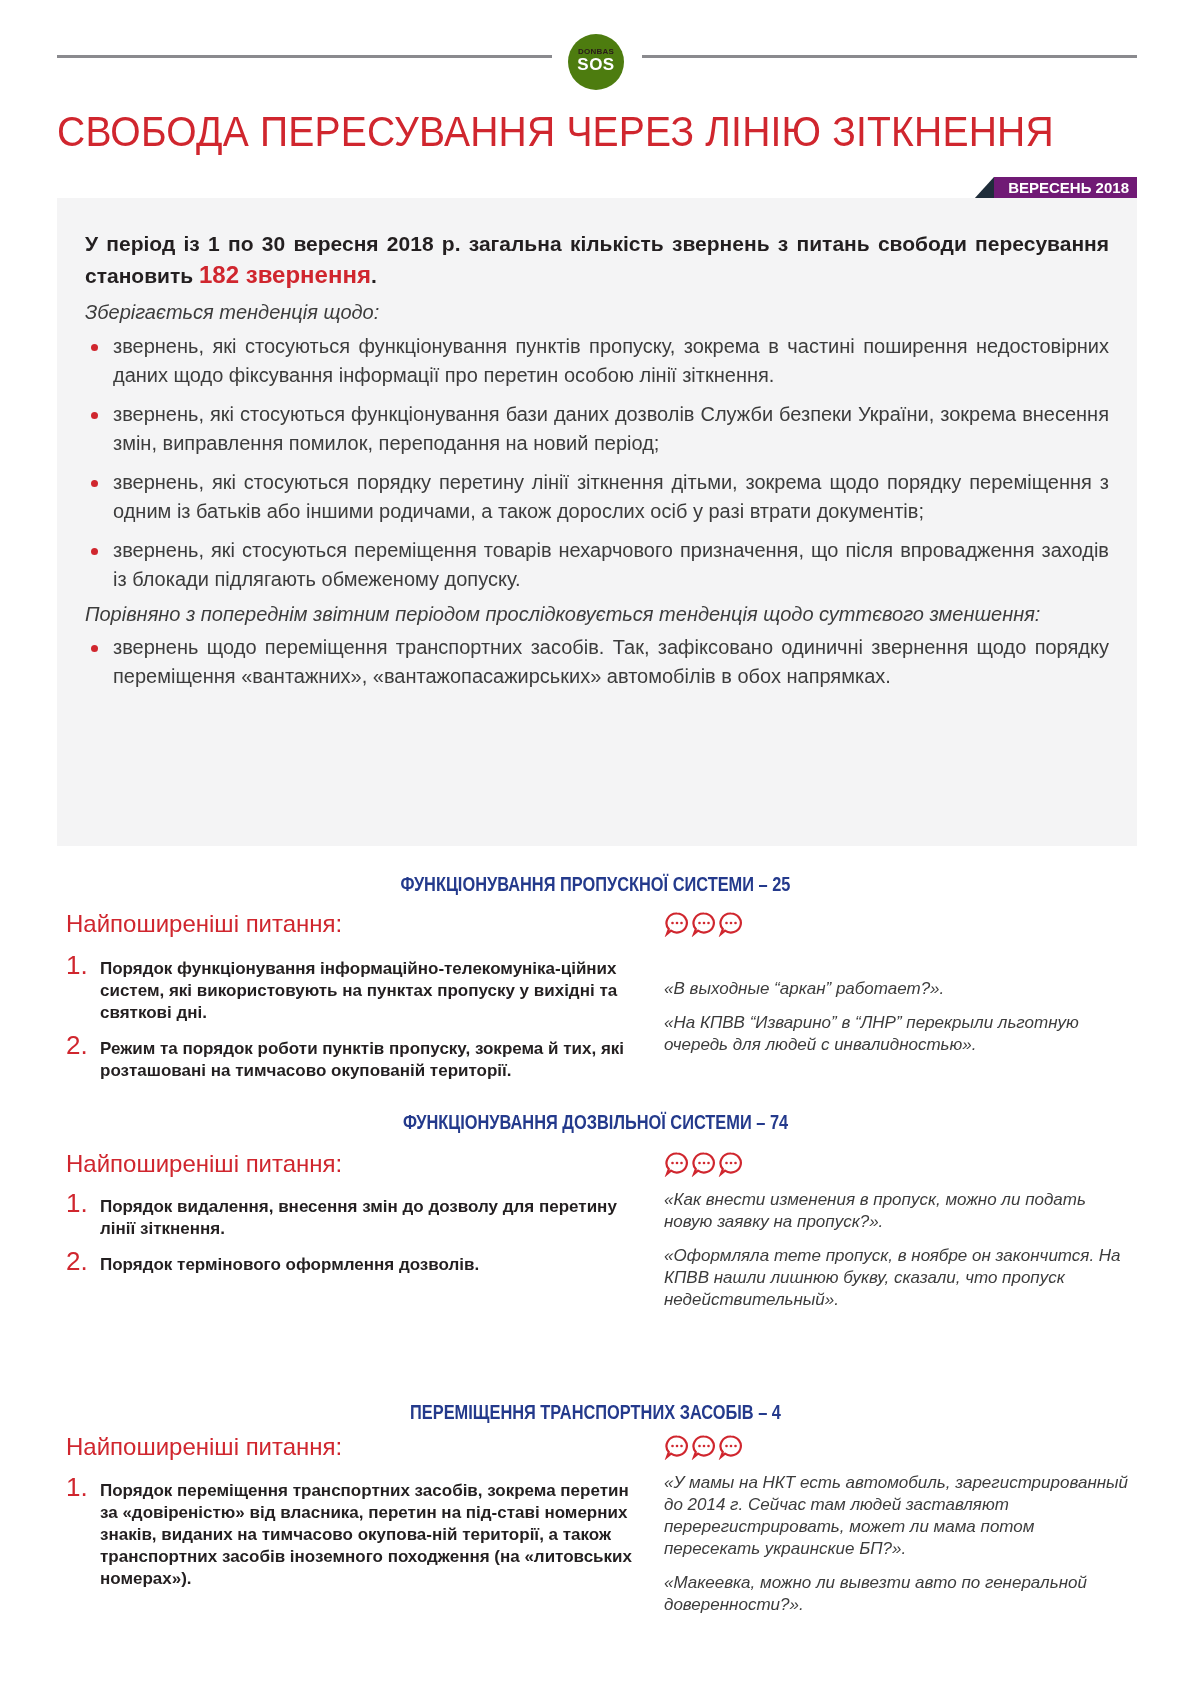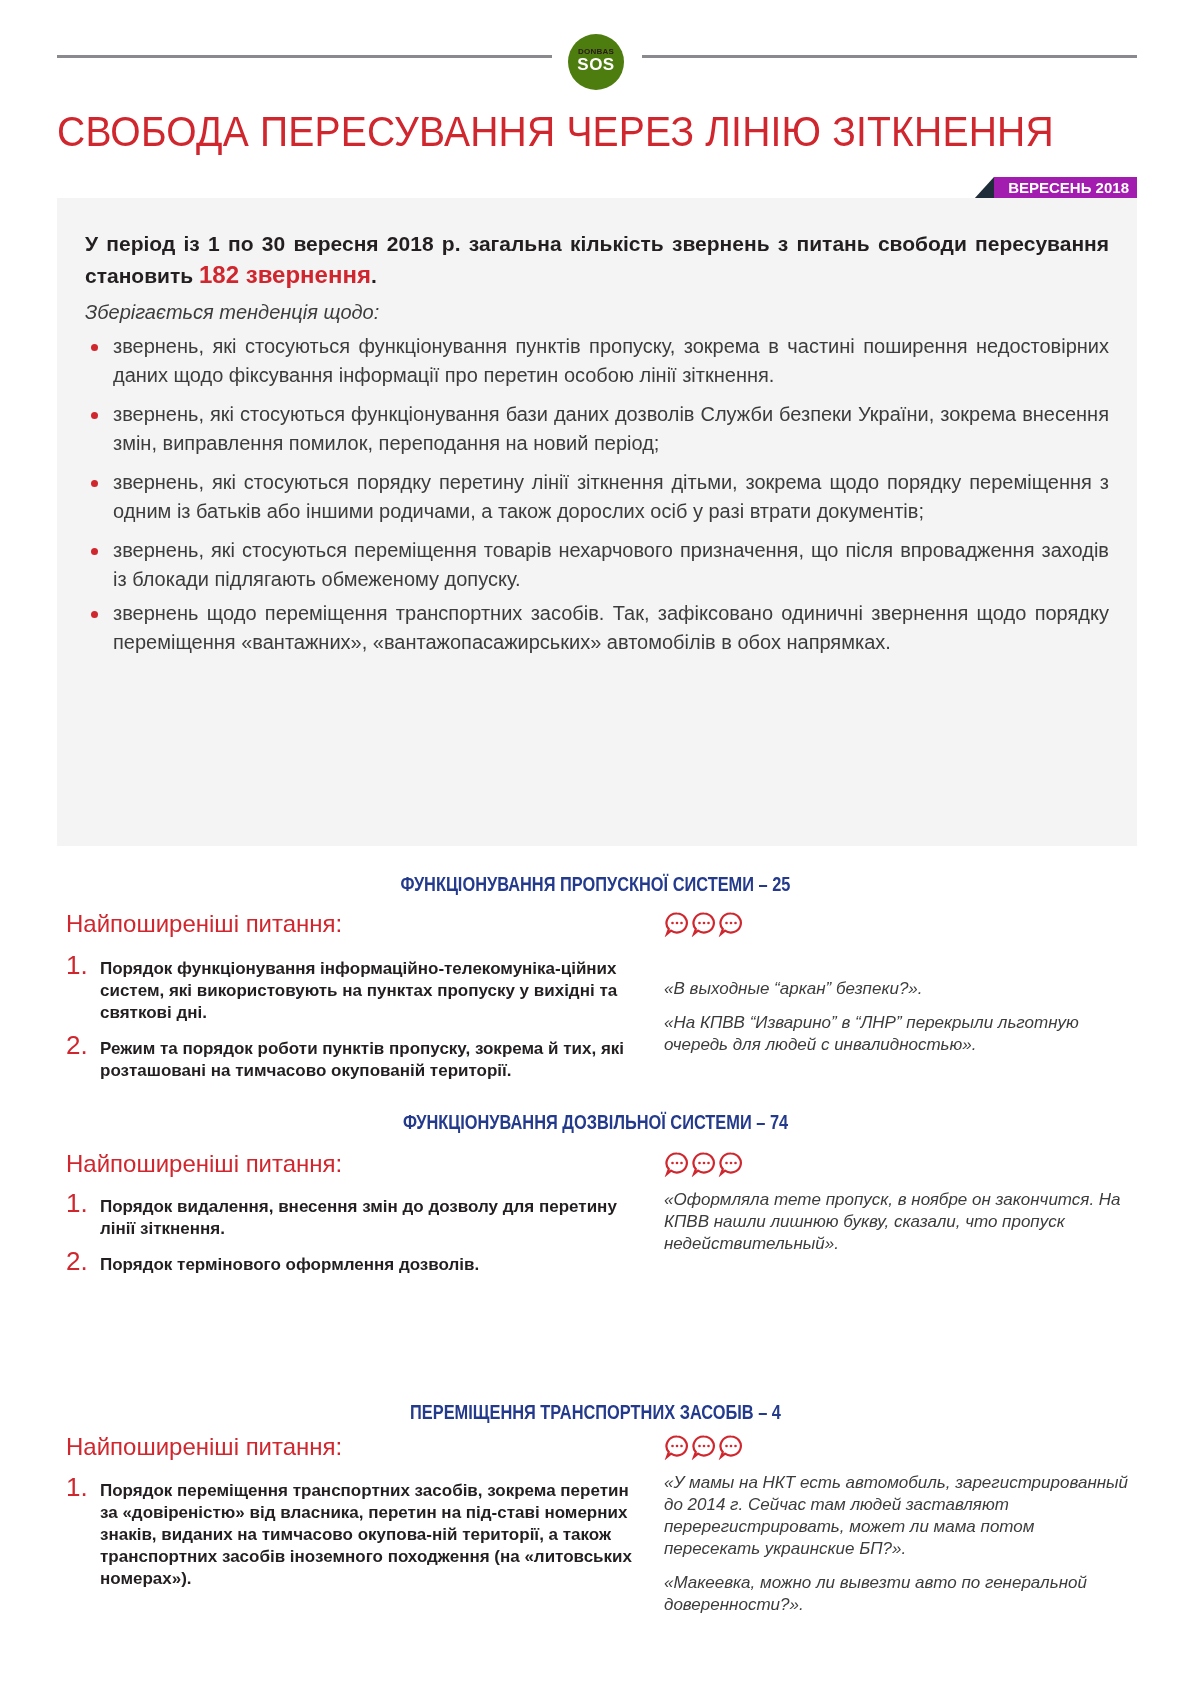--- a/index.html
+++ b/index.html
@@ -10,21 +10,21 @@
     .header-rule.left { left: 57px; width: 495px; }
     .header-rule.right { left: 642px; width: 495px; }
     .logo { position: absolute; left: 568px; top: 34px; width: 56px; height: 56px; border-radius: 50%;
             background: #4d7c0f; color: #fff; text-align: center; }
     .logo .small { display: block; font-size: 8px; font-weight: bold; color: #2a1a1a; margin-top: 13px; letter-spacing: 0.2px; line-height: 9px; }
     .logo .big { display: block; font-size: 17px; font-weight: bold; line-height: 17px; letter-spacing: 0.5px; }
 
     .title { position: absolute; left: 57px; top: 108px; width: 1080px; font-size: 42px; font-weight: normal;
              color: #d0262e; letter-spacing: 0.2px; white-space: nowrap; transform: scaleX(0.93); transform-origin: left; }
 
-    .date-tag { position: absolute; right: 54px; top: 177px; height: 22px; background: #a21caf; color: #fff;
+    .date-tag { position: absolute; right: 54px; top: 177px; height: 22px; background: #701a75; color: #fff;
                 font-weight: bold; font-size: 15px; line-height: 22px; padding: 0 8px 0 14px; }
     .date-tag::before { content: ""; position: absolute; left: -20px; top: 0; border-style: solid;
                         border-width: 0 0 22px 20px; border-color: transparent transparent #1f2d3a transparent; }
 
     .summary { position: absolute; left: 57px; top: 198px; width: 1080px; height: 648px; background: #f4f4f5; padding: 30px 28px 0 28px; }
     .lead { font-size: 21px; font-weight: bold; line-height: 31px; text-align: justify; color: #231f20; }
     .lead .hl { color: #d0262e; font-size: 24px; }
     .para { font-size: 20px; color: #3c3c3c; line-height: 30px; text-align: justify; margin-top: 12px; }
     .para.tight { margin-top: 6px; font-style: italic; }
     .bullets { list-style: none; margin-top: 0; }
@@ -58,20 +58,21 @@
 
 <div class="summary">
   <p class="lead"><span>У період із 1 по 30 вересня 2018 р. загальна кількість звернень з питань свободи пересування становить </span><span class="hl">182 звернення</span><span>.</span></p>
   <p class="para tight">Зберігається тенденція щодо:</p>
   <ul class="bullets">
     <li>звернень, які стосуються функціонування пунктів пропуску, зокрема в частині поширення недостовірних даних щодо фіксування інформації про перетин особою лінії зіткнення.</li>
     <li>звернень, які стосуються функціонування бази даних дозволів Служби безпеки України, зокрема внесення змін, виправлення помилок, переподання на новий період;</li>
     <li>звернень, які стосуються порядку перетину лінії зіткнення дітьми, зокрема щодо порядку переміщення з одним із батьків або іншими родичами, а також дорослих осіб у разі втрати документів;</li>
     <li>звернень, які стосуються переміщення товарів нехарчового призначення, що після впровадження заходів із блокади підлягають обмеженому допуску.</li>
   </ul>
+  <p class="para tight" style="line-height:28px;">Порівняно з попереднім звітним періодом прослідковується тенденція щодо суттєвого зменшення:</p>
   <ul class="bullets">
     <li>звернень щодо переміщення транспортних засобів. Так, зафіксовано одиничні звернення щодо порядку переміщення «вантажних», «вантажопасажирських» автомобілів в обох напрямках.</li>
   </ul>
 </div>
 
 <div class="section-title" style="top:872px;">ФУНКЦІОНУВАННЯ ПРОПУСКНОЇ СИСТЕМИ – 25</div>
 <div class="faq-label" style="top:910px;">Найпоширеніші питання:</div>
 <ul class="q-list" style="top:958px;">
   <li><span class="num">1.</span><span>Порядок функціонування інформаційно-телекомуніка-ційних систем, які використовують на пунктах пропуску у вихідні та святкові дні.</span></li>
   <li><span class="num">2.</span><span>Режим та порядок роботи пунктів пропуску, зокрема й тих, які розташовані на тимчасово окупованій території.</span></li>
@@ -90,21 +91,21 @@
       <circle cx="17.5" cy="12" r="1.3" fill="#d0262e"></circle>
     </svg>
   <svg width="26" height="26" viewBox="0 0 26 26">
       <path d="M13 2.5a10 9.5 0 1 1 -6 17.2 L3 23 L4.8 18 A10 9.5 0 0 1 13 2.5Z" fill="none" stroke="#d0262e" stroke-width="2.2"></path>
       <circle cx="8.5" cy="12" r="1.3" fill="#d0262e"></circle>
       <circle cx="13" cy="12" r="1.3" fill="#d0262e"></circle>
       <circle cx="17.5" cy="12" r="1.3" fill="#d0262e"></circle>
     </svg>
 </div>
 <div class="quotes" style="top:978px;">
-  <p>«В выходные “аркан” безпеки?».</p>
+  <p>«В выходные “аркан” работает?».</p>
   <p>«На КПВВ “Изварино” в “ЛНР” перекрыли льготную очередь для людей с инвалидностью».</p>
 </div>
 
 <div class="section-title" style="top:1110px;">ФУНКЦІОНУВАННЯ ДОЗВІЛЬНОЇ СИСТЕМИ – 74</div>
 <div class="faq-label" style="top:1150px;">Найпоширеніші питання:</div>
 <ul class="q-list" style="top:1196px;">
   <li><span class="num">1.</span><span>Порядок видалення, внесення змін до дозволу для перетину лінії зіткнення.</span></li>
   <li><span class="num">2.</span><span>Порядок термінового оформлення дозволів.</span></li>
 </ul>
 <div class="bubbles" style="top:1151px;">
@@ -121,20 +122,21 @@
       <circle cx="17.5" cy="12" r="1.3" fill="#d0262e"></circle>
     </svg>
   <svg width="26" height="26" viewBox="0 0 26 26">
       <path d="M13 2.5a10 9.5 0 1 1 -6 17.2 L3 23 L4.8 18 A10 9.5 0 0 1 13 2.5Z" fill="none" stroke="#d0262e" stroke-width="2.2"></path>
       <circle cx="8.5" cy="12" r="1.3" fill="#d0262e"></circle>
       <circle cx="13" cy="12" r="1.3" fill="#d0262e"></circle>
       <circle cx="17.5" cy="12" r="1.3" fill="#d0262e"></circle>
     </svg>
 </div>
 <div class="quotes" style="top:1189px;">
+  <p>«Как внести изменения в пропуск, можно ли подать новую заявку на пропуск?».</p>
   <p>«Оформляла тете пропуск, в ноябре он закончится. На КПВВ нашли лишнюю букву, сказали, что пропуск недействительный».</p>
 </div>
 
 <div class="section-title" style="top:1400px;">ПЕРЕМІЩЕННЯ ТРАНСПОРТНИХ ЗАСОБІВ – 4</div>
 <div class="faq-label" style="top:1433px;">Найпоширеніші питання:</div>
 <ul class="q-list" style="top:1480px;">
   <li><span class="num">1.</span><span>Порядок переміщення транспортних засобів, зокрема перетин за «довіреністю» від власника, перетин на під-ставі номерних знаків, виданих на тимчасово окупова-ній території, а також транспортних засобів іноземного походження (на «литовських номерах»).</span></li>
 </ul>
 <div class="bubbles" style="top:1434px;">
   <svg width="26" height="26" viewBox="0 0 26 26">

